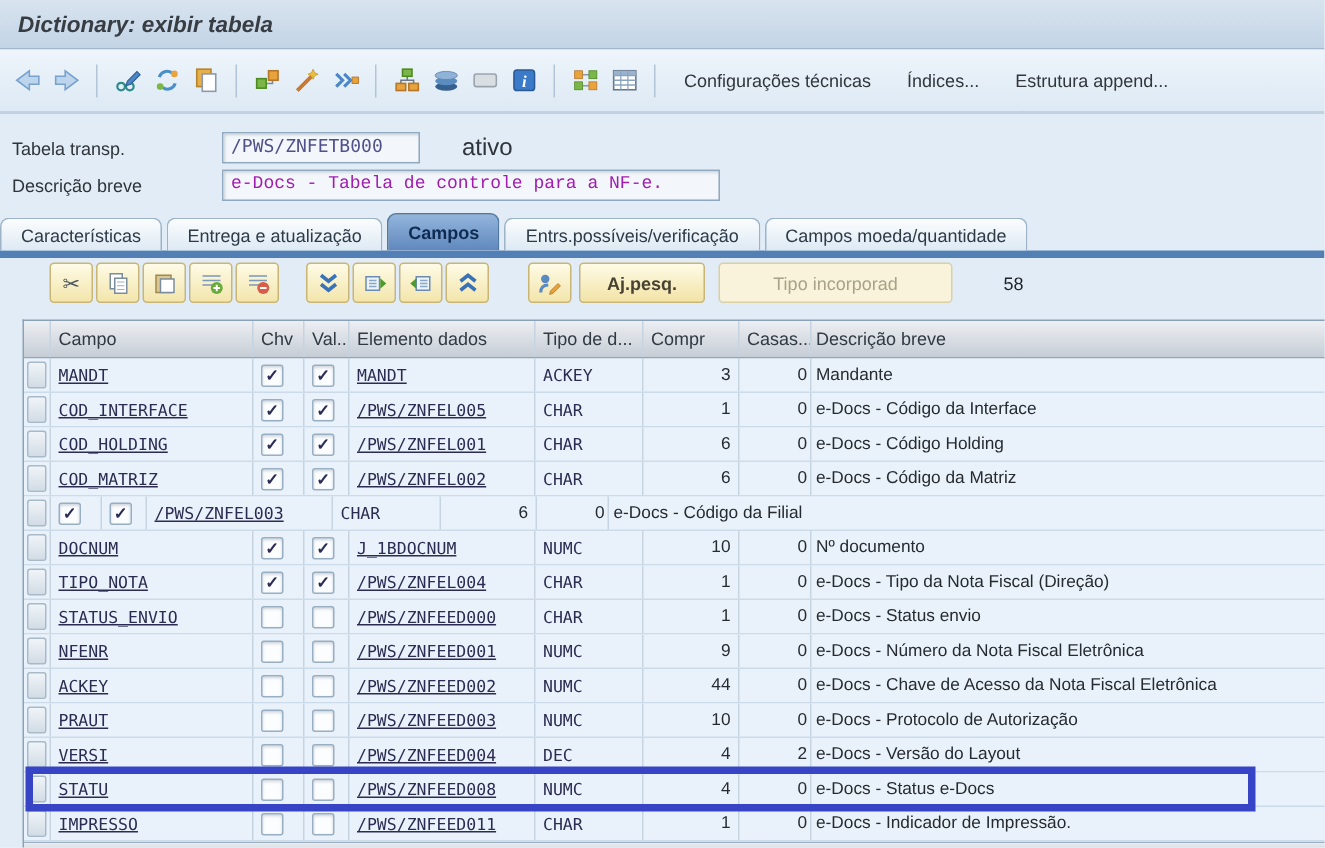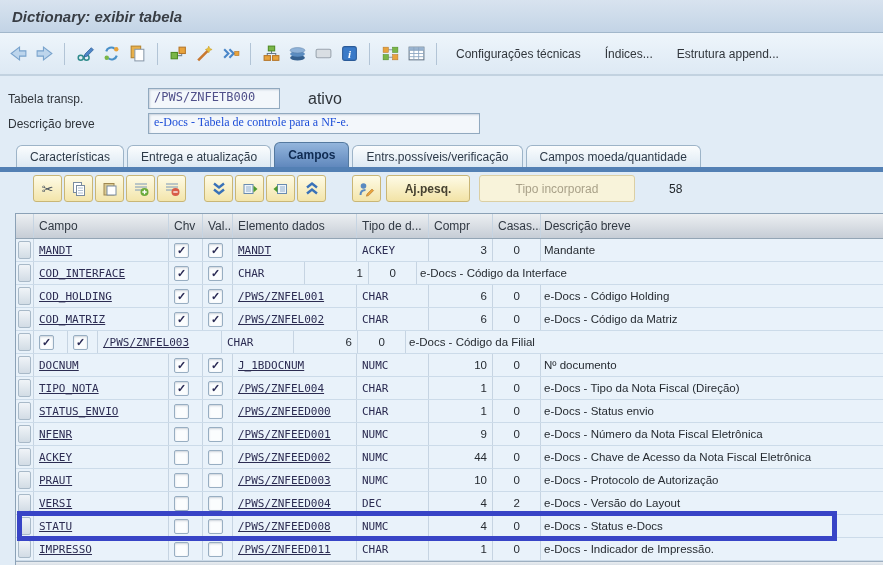--- a/index.html
+++ b/index.html
@@ -18,27 +18,27 @@
   .tb-sep{width:1px;height:22px;background:#b2c4d6;margin:0 6px}
   .tb-text{font-size:12px;color:#31363c;padding:5px 11px;white-space:nowrap;cursor:default}
 
   
   .formarea{padding:10px 0 4px 8px;background:#e1ecf6}
   .formrow{display:flex;align-items:center;height:25px}
   .flabel{width:140px;font-size:12px;color:#2f343a}
   .finput{height:17px;border:1px solid #91a9bf;background:#f3f7fb;
     box-shadow:inset 1px 1px 2px rgba(90,110,140,.28);padding:1px 5px;
     font-family:"DejaVu Sans Mono",monospace;font-size:12px;color:#50508a}
-  .finput.sans{font-family:Liberation Serif, serif;color:#1d4ed8}
+  .finput.sans{font-family:Liberation Mono, monospace;color:#a21caf}
   #tbl-input{width:120px}
   #desc-input{width:320px}
   .status-text{margin-left:28px;font-size:16px;color:#2f343a}
 
   
-  .tabstrip{display:flex;align-items:flex-end;padding-left:16px;height:27px}
+  .tabstrip{display:flex;align-items:flex-end;height:27px}
   .tab{height:21px;display:flex;align-items:center;padding:0 13px;font-size:12px;color:#2d3a48;
     background:linear-gradient(#fbfdfe,#dde9f3);border:1px solid #9db4c8;border-bottom:none;
     border-radius:6px 6px 0 0;margin-right:3px;white-space:nowrap;cursor:default}
   .tab.active{height:24px;background:linear-gradient(#93b5dc,#6088bd);
     color:#0f2b52;font-weight:bold;border-color:#54799f}
   .tabbar{height:5px;background:#5380b4}
 
   
   .gridtb{display:flex;align-items:center;height:33px;padding-left:33px;background:#e1ecf6}
   .sbtn{width:27px;height:25px;background:linear-gradient(#fefbe6,#f3e5ab);
@@ -58,21 +58,21 @@
   .grid{position:absolute;left:15px;top:213px;width:868px;
     border-top:1px solid #8ba1b6;border-left:1px solid #8ba1b6;background:#e9f2fa}
   .ghead{display:flex;height:24px;background:linear-gradient(#eceff2,#c6cdd6);
     border-bottom:1px solid #93a5b5;font-size:12px;color:#313943}
   .gcell{padding:0 5px;box-sizing:border-box;height:100%;display:flex;align-items:center;
     border-right:1px solid #c6d4e2;overflow:hidden;white-space:nowrap}
   .c-sel{width:18px;padding:0 2px}
   .c-campo{width:135px}.c-chv{width:34px}.c-val{width:30px}
   .c-elem{width:124px}.c-tipo{width:72px}
   .c-compr{width:64px;justify-content:flex-end}
-  .c-casas{width:48px;justify-content:flex-end;padding-right:20px}
+  .c-casas{width:48px;justify-content:flex-end;padding-right:2px}
   .c-desc{flex:1;padding-left:3px}
   .ghead .c-compr,.ghead .c-casas{justify-content:flex-start}
 
   .grow{display:flex;height:23px;box-sizing:border-box;border-bottom:1px solid #ccdbe9;
     position:relative;background:#e9f2fa}
   .selbtn{width:13px;height:16px;background:linear-gradient(#f0f4f8,#d2dce5);
     border:1px solid #a8b9c8;border-radius:2px}
   .mono{font-family:"DejaVu Sans Mono",monospace;font-size:11px;color:#2c2c52}
   .u{text-decoration:underline;cursor:pointer}
   .plain{font-size:11.5px;color:#262b31}
@@ -337,20 +337,23 @@
         </div>
     <div class="gcell c-campo">
           <span class="mono u v-campo">COD_INTERFACE</span>
         </div>
     <div class="gcell c-chv">
           <div class="cb v-chv checked"></div>
         </div>
     <div class="gcell c-val">
           <div class="cb v-val checked"></div>
         </div>
+    <div class="gcell c-elem">
+          <span class="mono u v-elem">/PWS/ZNFEL005</span>
+        </div>
     <div class="gcell c-tipo">
           <span class="mono v-tipo">CHAR</span>
         </div>
     <div class="gcell c-compr">
           <span class="plain v-compr">1</span>
         </div>
     <div class="gcell c-casas">
           <span class="plain v-casas">0</span>
         </div>
     <div class="gcell c-desc">

